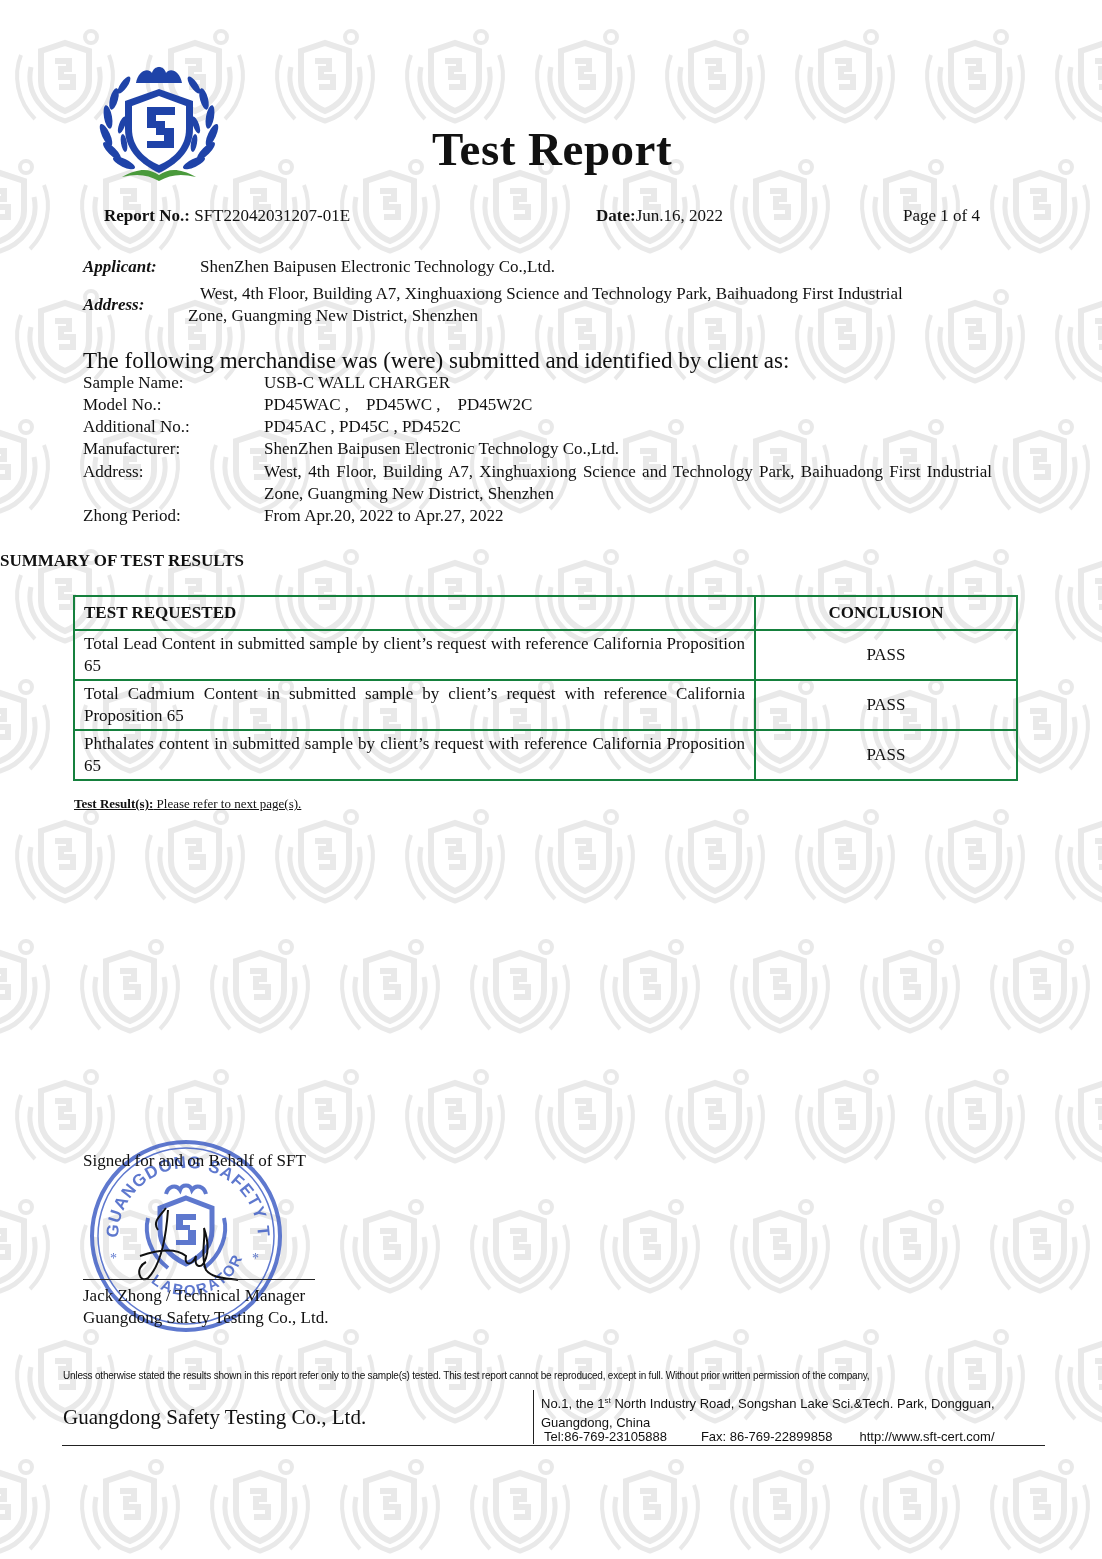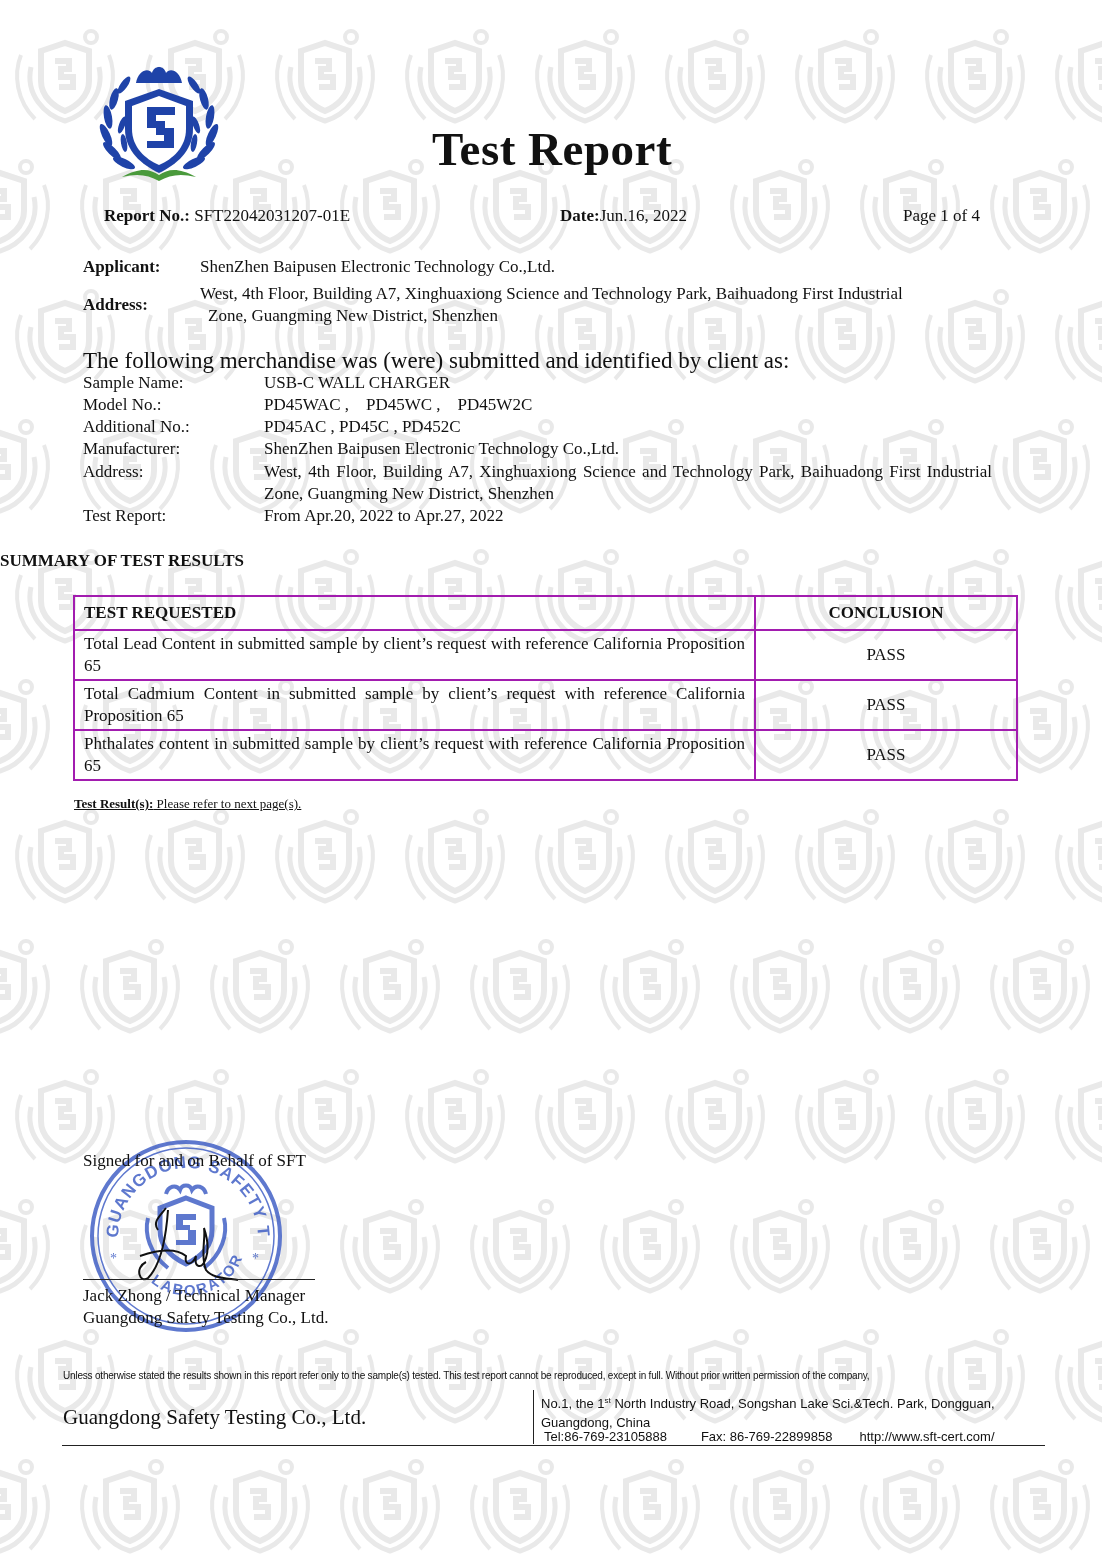--- a/index.html
+++ b/index.html
@@ -14,36 +14,36 @@
   }
   .page { position: absolute; inset: 0; z-index: 1; }
   .abs { position: absolute; }
 
   .logo { left: 92px; top: 55px; width: 134px; height: 130px; }
   .title { left: 432px; top: 122px; font-size: 47px; font-weight: bold; letter-spacing: 0.5px; }
 
   .meta-row { top: 206px; font-size: 17px; }
   .meta-row b { font-weight: bold; }
 
-  .lbl { font-weight: bold; font-size: 17px; }
+  .lbl { font-weight: bold; font-size: 17px; font-style: italic; }
   .txt { font-size: 17px; line-height: 22px; }
 
   .intro { left: 83px; top: 350px; font-size: 23px; line-height: 22.3px; }
   .kv { position: absolute; left: 83px; width: 925px; font-size: 17px; line-height: 22.3px; }
   .kv .k { position: absolute; left: 0; }
   .kv .v { position: absolute; left: 181px; right: 16px; text-align: justify; }
 
   .summary-title { left: 0; width: 1090px; top: 551px; font-weight: bold; font-size: 17px; }
 
   table.summary {
     position: absolute; left: 73px; top: 595px; width: 945px;
     border-collapse: collapse; font-size: 17px;
   }
   table.summary td, table.summary th {
-    border: 2px solid #a21caf; padding: 2px 9px; vertical-align: middle;
+    border: 2px solid #15803d; padding: 2px 9px; vertical-align: middle;
   }
   table.summary th { font-weight: bold; height: 28px; }
   table.summary th.c1 { text-align: left; width: 661px; }
   table.summary th.c2 { text-align: center; }
   table.summary td.c1 { text-align: justify; text-align-last: left; line-height: 22px; height: 42px; }
   table.summary td.c2 { text-align: center; }
 
   .result { left: 74px; top: 796px; font-size: 13px; text-decoration: underline; }
   .result b { font-weight: bold; }
 
@@ -128,30 +128,30 @@
 
     <path d="M30,122 C48,112 58,114 67,120 C76,114 86,112 104,122 C88,118 78,120 67,126 C56,120 46,118 30,122 Z" fill="#4a9a3c"></path>
   </svg>
 
   <div class="abs title">Test Report</div>
 
   <div class="abs meta-row" style="left:83px;margin-left:21px;">
     <b>Report No.:</b>
     <span>SFT22042031207-01E</span>
   </div>
-  <div class="abs meta-row" style="left:532px;padding-left:28px;">
+  <div class="abs meta-row" style="left:568px;padding-left:28px;">
     <b>Date:</b><span>Jun.16, 2022</span>
   </div>
   <div class="abs meta-row" style="left:903px;text-align:center;">Page 1 of 4</div>
 
   <div class="abs lbl" style="left:83px; top:257px;">Applicant:</div>
   <div class="abs txt" style="left:200px; top:256px;">ShenZhen Baipusen Electronic Technology Co.,Ltd.</div>
   <div class="abs lbl" style="left:83px; top:295px;">Address:</div>
   <div class="abs txt" style="left:200px; top:283px;">West, 4th Floor, Building A7, Xinghuaxiong Science and Technology Park, Baihuadong First Industrial</div>
-  <div class="abs txt" style="left:208px; top:305px;">Zone, Guangming New District, Shenzhen</div>
+  <div class="abs txt" style="left:188px; top:305px;">Zone, Guangming New District, Shenzhen</div>
 
   <div class="abs intro">The following merchandise was (were) submitted and identified by client as:</div>
 
   <div class="kv" style="top:372px;">
     <span class="k">Sample Name:</span>
     <span class="v">USB-C WALL CHARGER</span>
   </div>
   <div class="kv" style="top:394px;">
     <span class="k">Model No.:</span>
     <span class="v" style="white-space:pre;">PD45WAC ,    PD45WC ,    PD45W2C</span>
@@ -162,21 +162,21 @@
   </div>
   <div class="kv" style="top:438px;">
     <span class="k">Manufacturer:</span>
     <span class="v">ShenZhen Baipusen Electronic Technology Co.,Ltd.</span>
   </div>
   <div class="kv" style="top:461px;">
     <span class="k">Address:</span>
     <span class="v">West, 4th Floor, Building A7, Xinghuaxiong Science and Technology Park, Baihuadong First Industrial Zone, Guangming New District, Shenzhen</span>
   </div>
   <div class="kv" style="top:505px;">
-    <span class="k">Test Report:</span>
+    <span class="k">Zhong Period:</span>
     <span class="v">From Apr.20, 2022 to Apr.27, 2022</span>
   </div>
 
   <div class="abs summary-title">SUMMARY OF TEST RESULTS</div>
 
   <table class="summary">
     <tbody>
         <tr>
       <th class="c1">TEST REQUESTED</th>
       <th class="c2">CONCLUSION</th>

